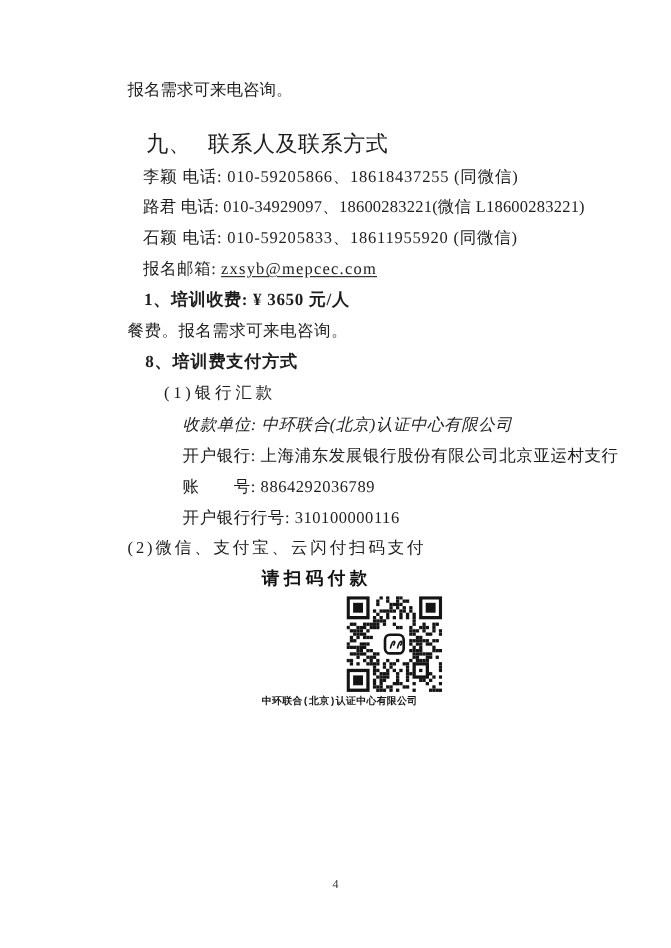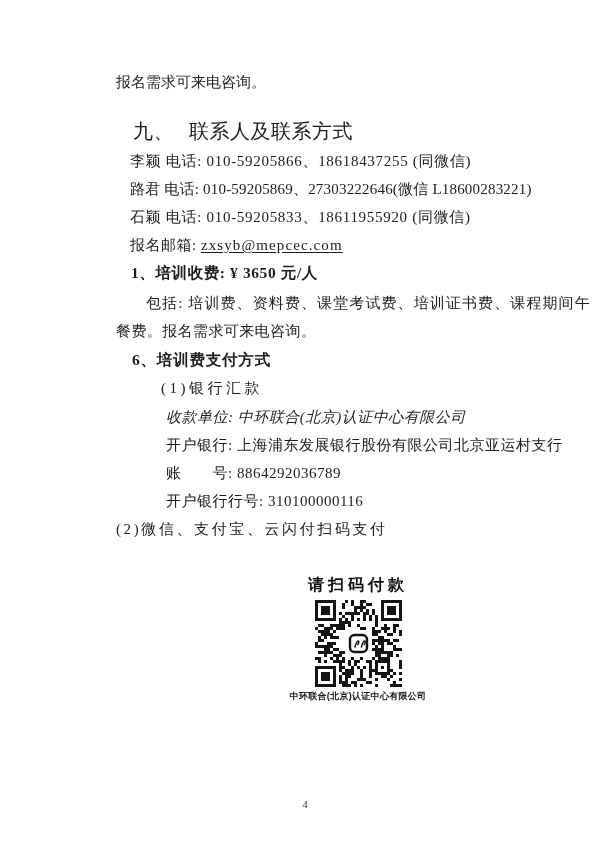--- a/index.html
+++ b/index.html
@@ -15,60 +15,59 @@
   .contact{margin-left:14px;letter-spacing:0.7px;}
   .c1{margin-top:2px;}
   .c2{letter-spacing:0.2px;}
   .email-line{margin-left:14px;letter-spacing:0.5px;}
   .email{text-decoration:underline;text-underline-offset:2px;letter-spacing:1.1px;}
   .h10{margin-top:10px;margin-left:17px;}
   .fee{font-weight:bold;margin-left:15px;font-size:15.5px;letter-spacing:0.6px;}
   .inc1{margin-top:2px;margin-left:30px;letter-spacing:1.1px;}
   .inc2{letter-spacing:0.4px;}
   .pay{font-weight:bold;margin-top:1px;margin-left:16px;font-size:15.5px;letter-spacing:0.8px;}
-  .b1{margin-left:45px;letter-spacing:3.5px;}
+  .b1{margin-left:33px;letter-spacing:3.5px;}
   .brow{margin-left:50px;letter-spacing:0.5px;}
   .brow1{margin-top:1px;font-style:italic;}
   .b2{letter-spacing:2.6px;}
-  .qr-block{margin-top:28px;margin-left:122px;width:240px;text-align:center;}
+  .qr-block{margin-left:122px;width:240px;text-align:left;}
   .qr-title{
     font-family:"Liberation Sans","DejaVu Sans",sans-serif;
     font-weight:bold;font-size:16px;letter-spacing:4px;line-height:28px;margin:0;color:#111;
   }
   svg.qr{display:block;margin:1px auto 0;width:87px;height:87px;}
   .qr-caption{
-    font-family:Liberation Sans, sans-serif;
+    font-family:Liberation Mono, monospace;
     font-size:9px;font-weight:600;letter-spacing:0.3px;line-height:12px;margin:3px 0 0;color:#161616;
   }
   .pagenum{
     position:absolute;left:0;right:0;top:797px;text-align:center;
     font-size:11px;line-height:14px;color:#3a3a3a;margin:0;
   }
 </style>
 </head>
 <body>
 
 <div class="doc">
 
   <p class="ln">报名需求可来电咨询。</p>
 
   <p class="ln heading h9"><span>九、</span><span class="htitle">联系人及联系方式</span></p>
 
   <p class="ln contact c1">李颖 电话: 010-59205866、18618437255 (同微信)</p>
-  <p class="ln contact c2">路君 电话: 010-59205869、27303222646(微信 L18600283221)</p>
+  <p class="ln contact c2">路君 电话: 010-34929097、18600283221(微信 L18600283221)</p>
   <p class="ln contact">石颖 电话: 010-59205833、18611955920 (同微信)</p>
 
   <p class="ln email-line"><span>报名邮箱: </span><span class="email">zxsyb@mepcec.com</span></p>
 
 
   <p class="ln fee">1、培训收费: ¥ 3650 元/人</p>
-  <p class="ln inc1">包括: 培训费、资料费、课堂考试费、培训证书费、课程期间午</p>
   <p class="ln inc2">餐费。报名需求可来电咨询。</p>
 
-  <p class="ln pay">6、培训费支付方式</p>
+  <p class="ln pay">8、培训费支付方式</p>
   <p class="ln b1">(1)银行汇款</p>
 
   <p class="ln brow brow1">收款单位: 中环联合(北京)认证中心有限公司</p>
   <p class="ln brow">开户银行: 上海浦东发展银行股份有限公司北京亚运村支行</p>
   <p class="ln brow">账　　号: 8864292036789</p>
   <p class="ln brow">开户银行行号: 310100000116</p>
 
   <p class="ln b2">(2)微信、支付宝、云闪付扫码支付</p>
 
   <div class="qr-block">

